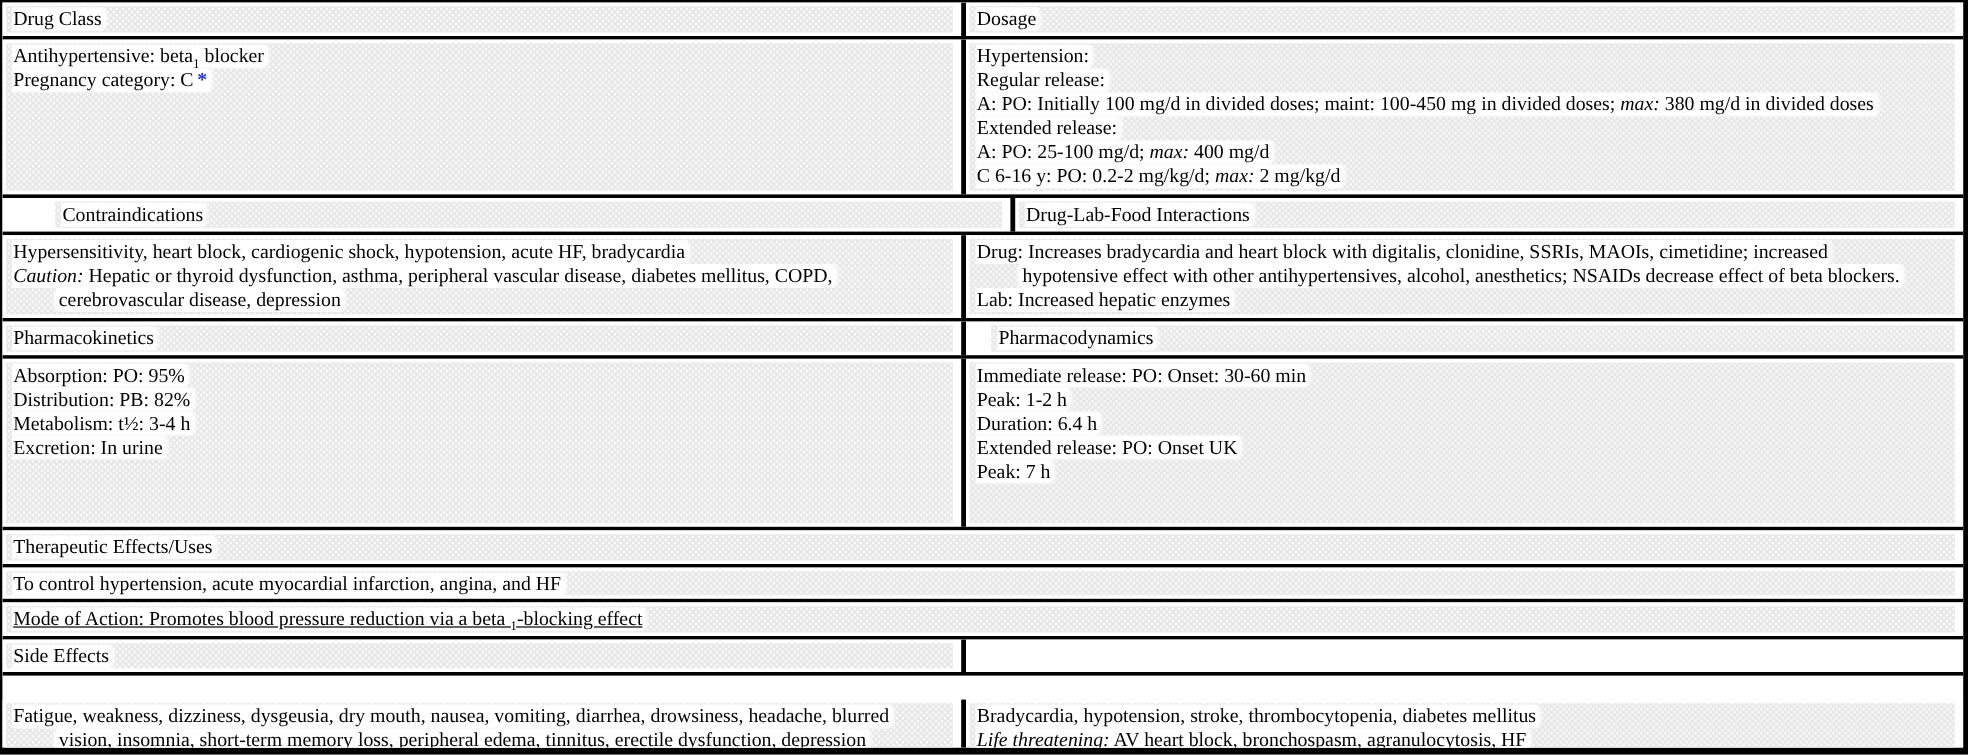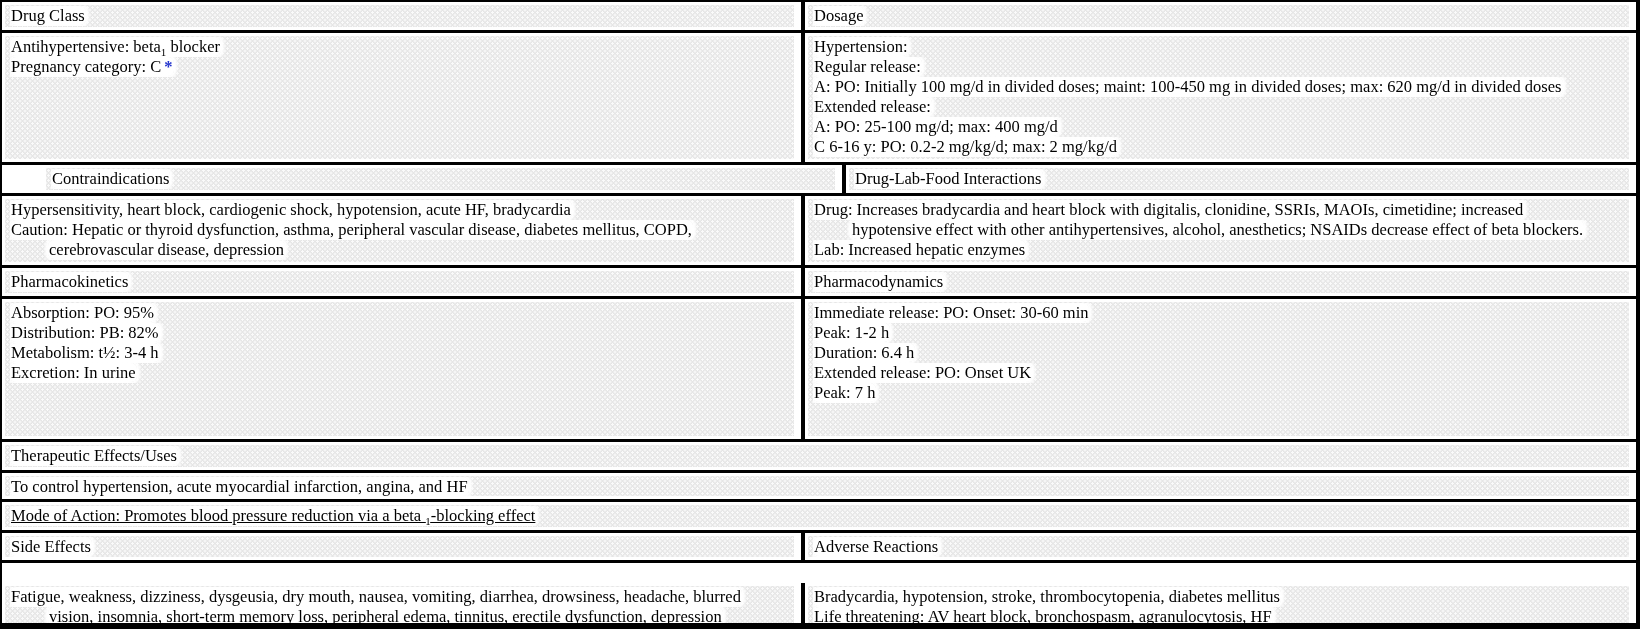--- a/index.html
+++ b/index.html
@@ -19,21 +19,21 @@
     overflow:hidden;
   }
 
   .row { display:flex; flex:none; border-bottom:3px solid #000; background:#fff; }
   .row.last { border-bottom:none; }
 
   .h-r1  { height:28px;justify-content:space-between; }
   .h-r2  { height:129px; }
   .h-r3  { height:28px;padding-left:41px; }
   .h-r4  { height:69px; }
-  .h-r5  { height:28px; }
+  .h-r5  { height:28px;gap:18px; }
   .h-r6  { height:140px; }
   .h-r7  { height:28px; }
   .h-r8  { height:26px; }
   .h-r9  { height:28px;text-decoration:underline; }
   .h-r10 { height:27px; }
   .h-r11 { height:60px;margin-top:20px; }
 
   .cell { flex:1 1 auto; display:flex; padding:3px 7px 3px 3px; box-sizing:border-box; min-width:0; }
   .cell.left  { flex:0 0 803px; border-right:4px solid #000; }
 
@@ -55,21 +55,21 @@
   .hdr .line { line-height:20px; }
 
   
   .t {
     background:#fff;
     box-shadow:0 0 3px 3px #fff;
     border-radius:6px;
     padding:0 1px;
   }
 
-  .it { }
+  .it { font-style:italic; }
   sub.s { font-size:11px; line-height:0; }
   .star { color:#2233cc; font-weight:bold; margin-left:3px; }
 </style>
 </head>
 <body>
 
 <div class="doc">
 
   <div class="row hdr h-r1">
     <div class="cell left">
@@ -88,21 +88,21 @@
     <div class="cell left">
       <div class="bar">
         <div class="line"><span class="t"><span>Antihypertensive: beta</span><sub class="s">1</sub><span> blocker</span></span></div>
         <div class="line"><span class="t"><span>Pregnancy category: C</span><span class="star">*</span></span></div>
       </div>
     </div>
     <div class="cell">
       <div class="bar">
         <div class="line"><span class="t">Hypertension:</span></div>
         <div class="line"><span class="t">Regular release:</span></div>
-        <div class="line"><span class="t"><span>A: PO: Initially 100 mg/d in divided doses; maint: 100-450 mg in divided doses; </span><span class="it">max:</span><span> 620 mg/d in divided doses</span></span></div>
+        <div class="line"><span class="t"><span>A: PO: Initially 100 mg/d in divided doses; maint: 100-450 mg in divided doses; </span><span class="it">max:</span><span> 380 mg/d in divided doses</span></span></div>
         <div class="line"><span class="t">Extended release:</span></div>
         <div class="line"><span class="t"><span>A: PO: 25-100 mg/d; </span><span class="it">max:</span><span> 400 mg/d</span></span></div>
         <div class="line"><span class="t"><span>C 6-16 y: PO: 0.2-2 mg/kg/d; </span><span class="it">max:</span><span> 2 mg/kg/d</span></span></div>
       </div>
     </div>
   </div>
 
   <div class="row hdr h-r3">
     <div class="cell left">
       <div class="bar">
@@ -189,25 +189,20 @@
       </div>
     </div>
   </div>
 
   <div class="row hdr h-r10">
     <div class="cell left">
       <div class="bar">
         <div class="line"><span class="t">Side Effects</span></div>
       </div>
     </div>
-    <div class="cell">
-      <div class="bar">
-        <div class="line"><span class="t">Adverse Reactions</span></div>
-      </div>
-    </div>
   </div>
 
   <div class="row h-r11 last">
     <div class="cell left">
       <div class="bar">
         <div class="line"><span class="t">Fatigue, weakness, dizziness, dysgeusia, dry mouth, nausea, vomiting, diarrhea, drowsiness, headache, blurred</span></div>
         <div class="line indent"><span class="t">vision, insomnia, short-term memory loss, peripheral edema, tinnitus, erectile dysfunction, depression</span></div>
       </div>
     </div>
     <div class="cell">

